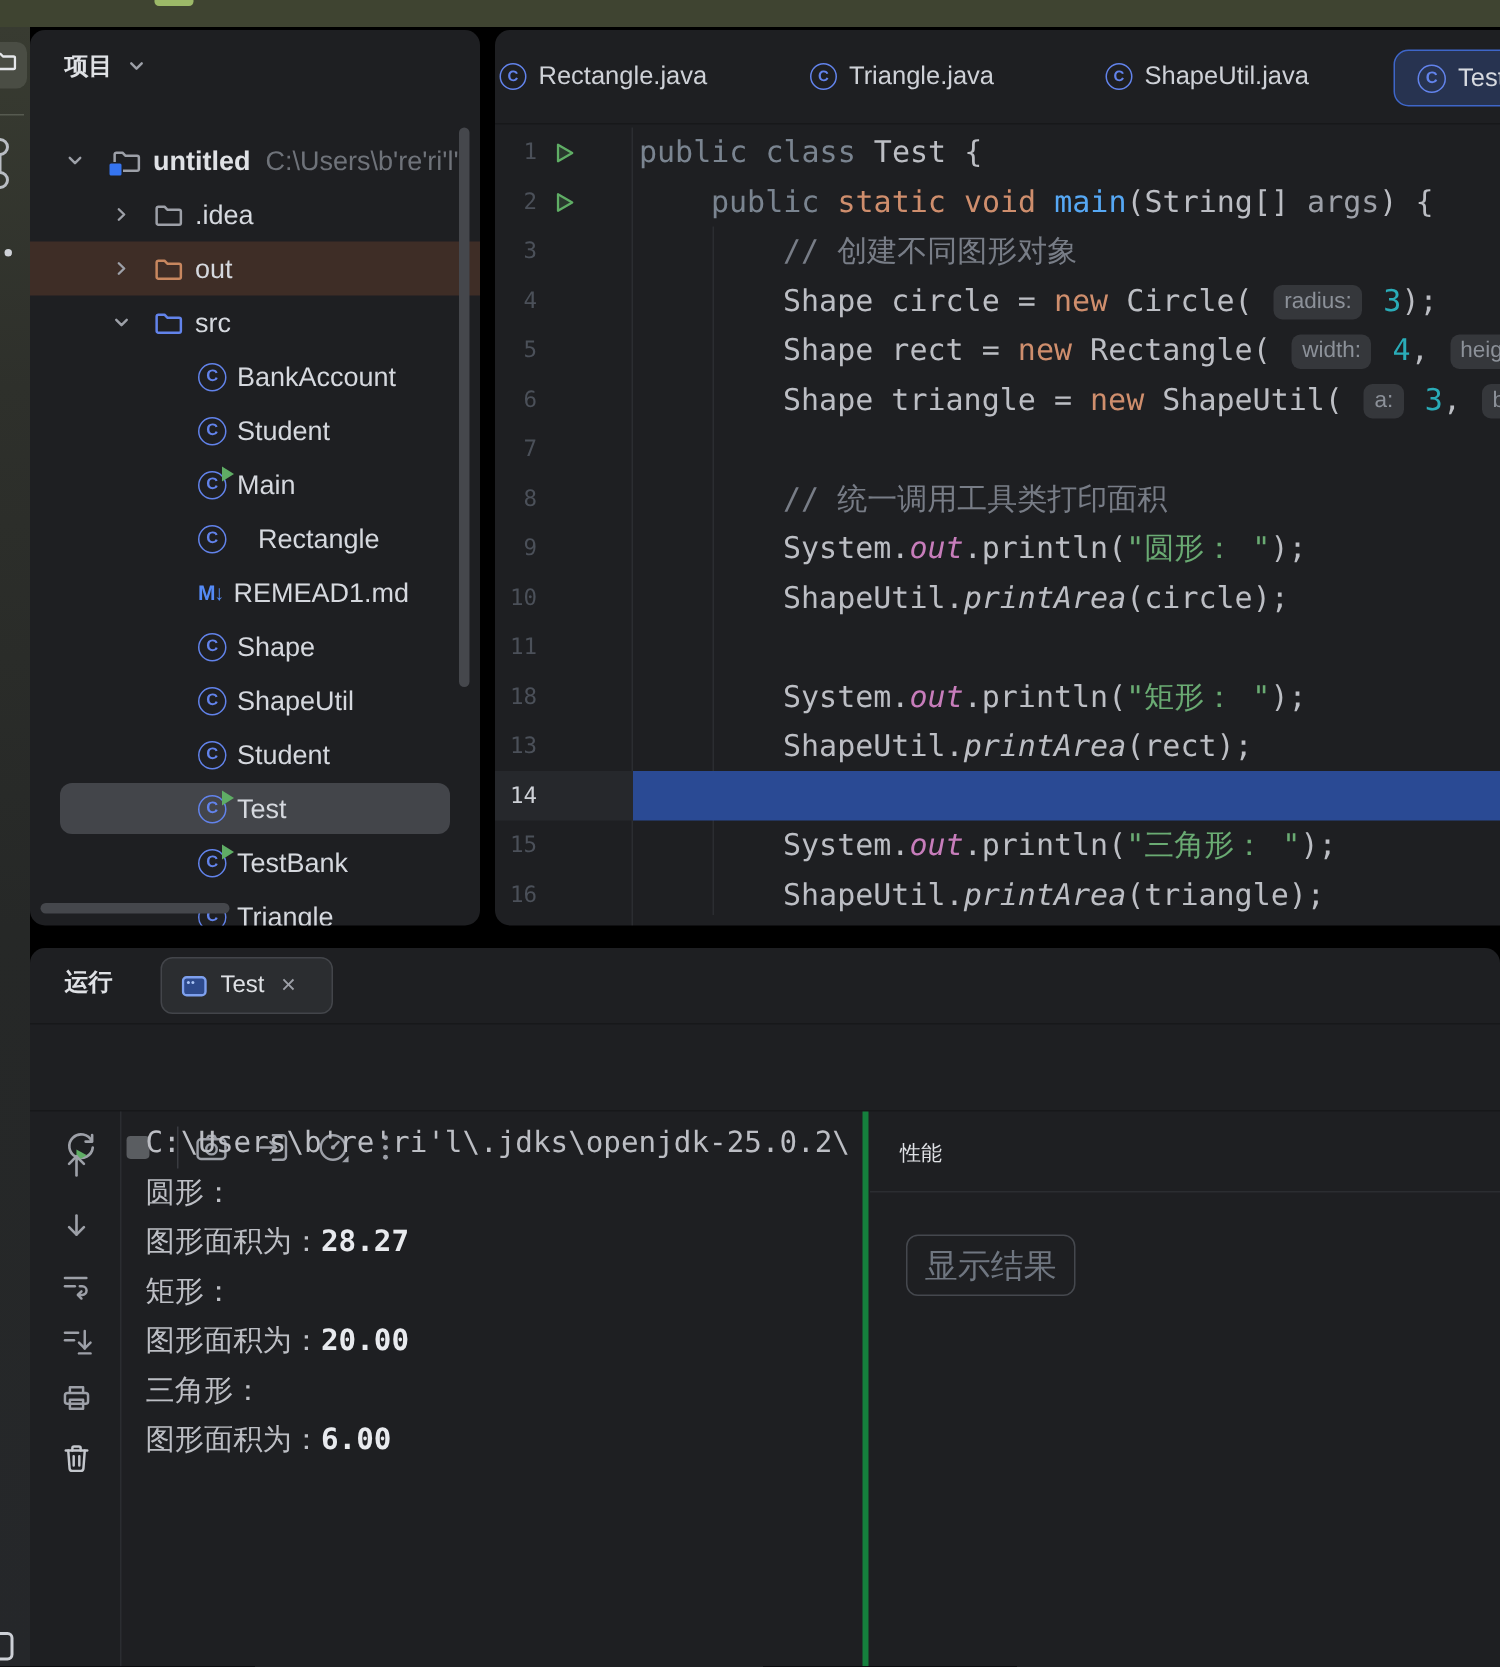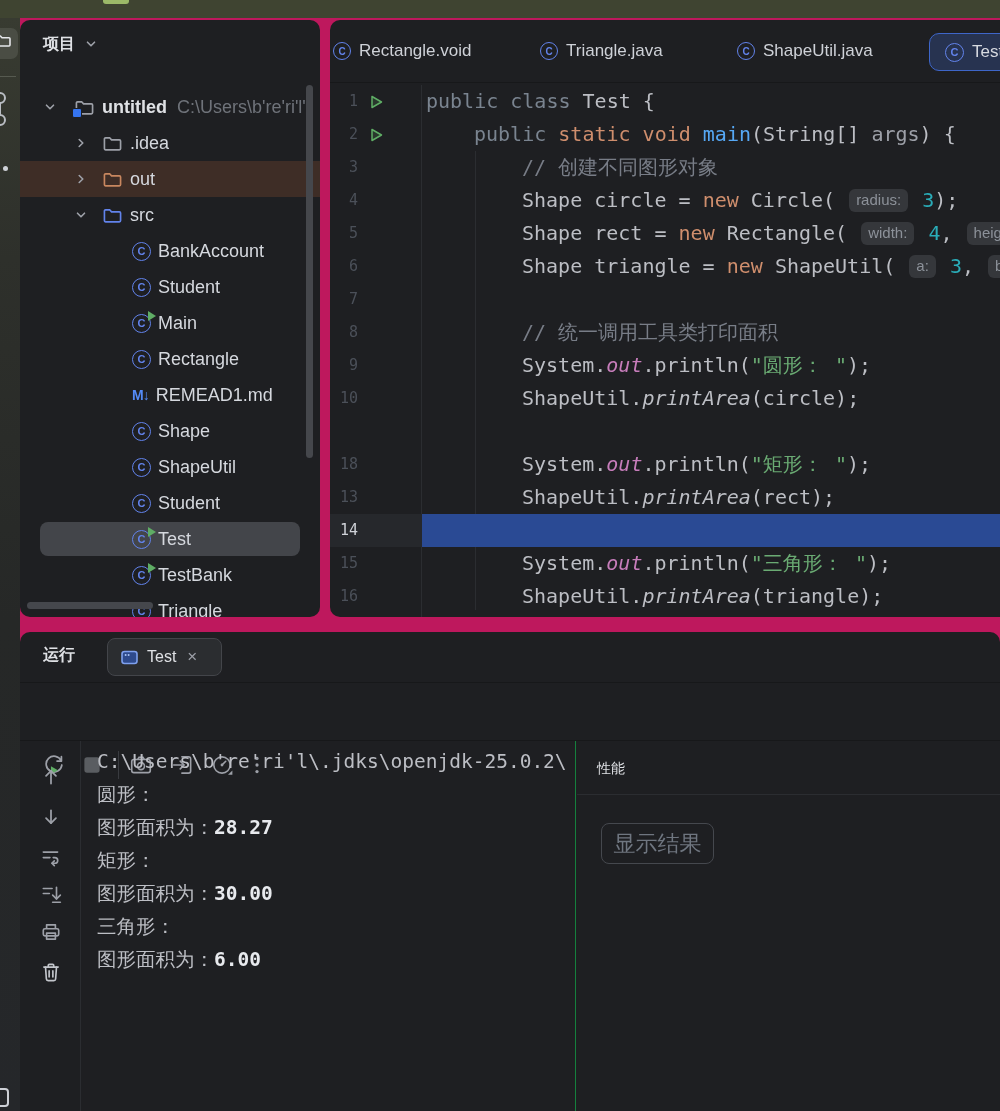--- a/index.html
+++ b/index.html
@@ -1,16 +1,16 @@
 <!DOCTYPE html>
 <html><head>
 <meta charset="utf-8">
 <style>
   html,body{margin:0;padding:0;background:#121315;}
-  #root{position:relative;width:1000px;height:1111px;overflow:hidden;background:#be185d;
+  #root{position:relative;width:1000px;height:1111px;overflow:hidden;background:#000000;
         font-family:"Liberation Sans","DejaVu Sans",sans-serif;color:#BCBEC4;}
   
   #topstrip{position:absolute;left:0;top:0;width:1000px;height:18px;background:#3F4431;}
   #topstrip .sliver{position:absolute;left:103px;top:0;width:26px;height:4px;background:#9CB968;border-radius:0 0 3px 3px;}
   
   #actbar{position:absolute;left:0;top:18px;width:20px;height:1093px;
           background:linear-gradient(#383B31 0%,#2E302B 22%,#262827 55%,#25272A 100%);}
   #actbar .toolbtn{position:absolute;left:-13px;top:10px;width:31px;height:31px;border-radius:7px;background:#4A4D44;}
   #actbar .toolbtn svg{position:absolute;left:8px;top:6px;}
   #actbar .divider{position:absolute;left:0;top:58px;width:16px;height:1px;background:#565A50;}
@@ -71,21 +71,21 @@
   .tbico{position:absolute;top:70px;width:24px;height:24px;display:flex;align-items:center;justify-content:center;cursor:pointer;}
   #run-toolbar .vsep{position:absolute;left:98px;top:68px;width:1px;height:28px;background:#393B40;}
   #console-zone{position:absolute;left:0;top:108px;right:0;bottom:0;border-top:1px solid #17181A;}
   .gico{position:absolute;left:19px;width:24px;height:24px;display:flex;align-items:center;justify-content:center;cursor:pointer;}
   #cons-vsep{position:absolute;left:60px;top:0;bottom:0;width:1px;background:#2B2D31;}
   #cons-text{position:absolute;left:77px;top:4px;width:470px;bottom:0;overflow:hidden;
              font-family:"DejaVu Sans Mono",monospace;font-size:19.5px;color:#BCBEC4;}
   .conline{height:33px;line-height:33px;white-space:pre;}
   .conline .val{color:#E8EAEE;font-weight:600;text-align:right;}
   
-  #perf{position:absolute;left:555px;top:0;right:0;bottom:0;border-left:1px solid #15803d;}
+  #perf{position:absolute;left:555px;top:0;right:0;bottom:0;border-left:4px solid #15803d;}
   #perf-title{position:absolute;left:21px;top:19px;font-size:14px;color:#DFE1E5;}
   #perf-hr{position:absolute;left:1px;top:53px;right:0;height:1px;background:#2B2D31;}
   #perf-btn{position:absolute;left:25px;top:82px;width:113px;height:41px;border:1px solid #45484E;border-radius:8px;
             background:transparent;color:#6F7680;font-size:22px;font-family:"Liberation Sans","DejaVu Sans",sans-serif;cursor:pointer;}
   svg{display:block;}
 </style>
 </head>
 <body>
 
 <div id="root">
@@ -190,21 +190,21 @@
           <span style="display: inline-flex; flex: 0 0 auto; position: relative; margin-left: 112px;">
             <span class="ci">C</span>
             <span class="runov"></span>
           </span>
           <span class="lbl" style="margin-left: 7px;">Main</span>
         </div>
         <div class="trow" style="top: 321px;">
           <span style="display: inline-flex; flex: 0 0 auto; position: relative; margin-left: 112px;">
             <span class="ci">C</span>
           </span>
-          <span class="lbl" style="margin-left: 7px;">Rectangle</span>
+          <span class="lbl" style="margin-left: 21px;">Rectangle</span>
         </div>
         <div class="trow" style="top: 357px;">
           <span style="display: inline-flex; flex: 0 0 auto; position: relative; margin-left: 112px;">
             <span class="mdi">M↓</span>
           </span>
           <span class="lbl" style="margin-left: 7px;">REMEAD1.md</span>
         </div>
         <div class="trow" style="top: 393px;">
           <span style="display: inline-flex; flex: 0 0 auto; position: relative; margin-left: 112px;">
             <span class="ci">C</span>
@@ -246,21 +246,21 @@
         </div>
       </div>
     <div class="vthumb"></div>
     <div class="hthumb"></div>
   </div>
 
   <div id="editor-island" class="island">
     <div id="tabbar">
         <div class="etab" style="left: 3px;">
           <span class="ci">C</span>
-          <span>Rectangle.void</span>
+          <span>Rectangle.java</span>
         </div>
         <div class="etab" style="left: 210px;">
           <span class="ci">C</span>
           <span>Triangle.java</span>
         </div>
         <div class="etab" style="left: 407px;">
           <span class="ci">C</span>
           <span>ShapeUtil.java</span>
         </div>
         <div id="seltab">
@@ -278,20 +278,21 @@
               <path d="M4 2.5v11l9.5-5.5z" fill="rgba(95,173,101,.18)" stroke="#5FAD65" stroke-width="1.5" stroke-linejoin="round"></path>
             </svg></span><span class="ltext" style="padding-left:48px"><span class="tok-kwg">public </span><span class="tok-kw">static void </span><span class="tok-m">main</span><span class="tok-d">(String[] </span><span class="tok-p">args</span><span class="tok-d">) {</span></span></div>
         <div class="cline" style="top: 66px;"><span class="lnum">3</span><span class="ltext" style="padding-left:96px"><span class="tok-c">// 创建不同图形对象</span></span></div>
         <div class="cline" style="top: 99px;"><span class="lnum">4</span><span class="ltext" style="padding-left:96px"><span class="tok-d">Shape circle = </span><span class="tok-kw">new </span><span class="tok-d">Circle( </span><span class="tok-h">radius:</span><span class="tok-n"> 3</span><span class="tok-d">);</span></span></div>
         <div class="cline" style="top: 132px;"><span class="lnum">5</span><span class="ltext" style="padding-left:96px"><span class="tok-d">Shape rect = </span><span class="tok-kw">new </span><span class="tok-d">Rectangle( </span><span class="tok-h">width:</span><span class="tok-n"> 4</span><span class="tok-d">, </span><span class="tok-h">heig</span></span></div>
         <div class="cline" style="top: 165px;"><span class="lnum">6</span><span class="ltext" style="padding-left:96px"><span class="tok-d">Shape triangle = </span><span class="tok-kw">new </span><span class="tok-d">ShapeUtil( </span><span class="tok-h">a:</span><span class="tok-n"> 3</span><span class="tok-d">, </span><span class="tok-h">b:</span></span></div>
         <div class="cline" style="top: 198px;"><span class="lnum">7</span><span class="ltext" style="padding-left:96px"></span></div>
         <div class="cline" style="top: 231px;"><span class="lnum">8</span><span class="ltext" style="padding-left:96px"><span class="tok-c">// 统一调用工具类打印面积</span></span></div>
         <div class="cline" style="top: 264px;"><span class="lnum">9</span><span class="ltext" style="padding-left:96px"><span class="tok-d">System.</span><span class="tok-f">out</span><span class="tok-d">.println(</span><span class="tok-s">"圆形： "</span><span class="tok-d">);</span></span></div>
         <div class="cline" style="top: 297px;"><span class="lnum">10</span><span class="ltext" style="padding-left:96px"><span class="tok-d">ShapeUtil.</span><span class="tok-mi">printArea</span><span class="tok-d">(circle);</span></span></div>
+        <div class="cline" style="top: 330px;"><span class="lnum">11</span><span class="ltext" style="padding-left:96px"></span></div>
         <div class="cline" style="top: 363px;"><span class="lnum">18</span><span class="ltext" style="padding-left:96px"><span class="tok-d">System.</span><span class="tok-f">out</span><span class="tok-d">.println(</span><span class="tok-s">"矩形： "</span><span class="tok-d">);</span></span></div>
         <div class="cline" style="top: 396px;"><span class="lnum">13</span><span class="ltext" style="padding-left:96px"><span class="tok-d">ShapeUtil.</span><span class="tok-mi">printArea</span><span class="tok-d">(rect);</span></span></div>
         <div class="cline caret" style="top: 429px;"><span class="lnum">14</span><span class="ltext" style="padding-left:96px"></span></div>
         <div class="cline" style="top: 462px;"><span class="lnum">15</span><span class="ltext" style="padding-left:96px"><span class="tok-d">System.</span><span class="tok-f">out</span><span class="tok-d">.println(</span><span class="tok-s">"三角形： "</span><span class="tok-d">);</span></span></div>
         <div class="cline" style="top: 495px;"><span class="lnum">16</span><span class="ltext" style="padding-left:96px"><span class="tok-d">ShapeUtil.</span><span class="tok-mi">printArea</span><span class="tok-d">(triangle);</span></span></div>
       </div>
   </div>
 
   <div id="run-island" class="island">
     <div id="run-head">
@@ -396,21 +397,21 @@
             <path d="M5 5.5l.8 10.8a1.6 1.6 0 0 0 1.6 1.5h5.2a1.6 1.6 0 0 0 1.6-1.5L15 5.5"></path>
             <path d="M8.3 9v5.5M11.7 9v5.5"></path>
           </svg>
       </div>
       <div id="cons-vsep"></div>
       <div id="cons-text">
           <div class="conline"><span>C:\Users\b're'ri'l\.jdks\openjdk-25.0.2\</span></div>
           <div class="conline"><span>圆形：</span></div>
           <div class="conline"><span>图形面积为：</span><span class="val">28.27</span></div>
           <div class="conline"><span>矩形：</span></div>
-          <div class="conline"><span>图形面积为：</span><span class="val">30.00</span></div>
+          <div class="conline"><span>图形面积为：</span><span class="val">20.00</span></div>
           <div class="conline"><span>三角形：</span></div>
           <div class="conline"><span>图形面积为：</span><span class="val">6.00</span></div>
           <div class="conline"><span></span></div>
         </div>
 
       <div id="perf">
         <span id="perf-title">性能</span>
         <div id="perf-hr"></div>
         <button id="perf-btn">显示结果</button>
 

